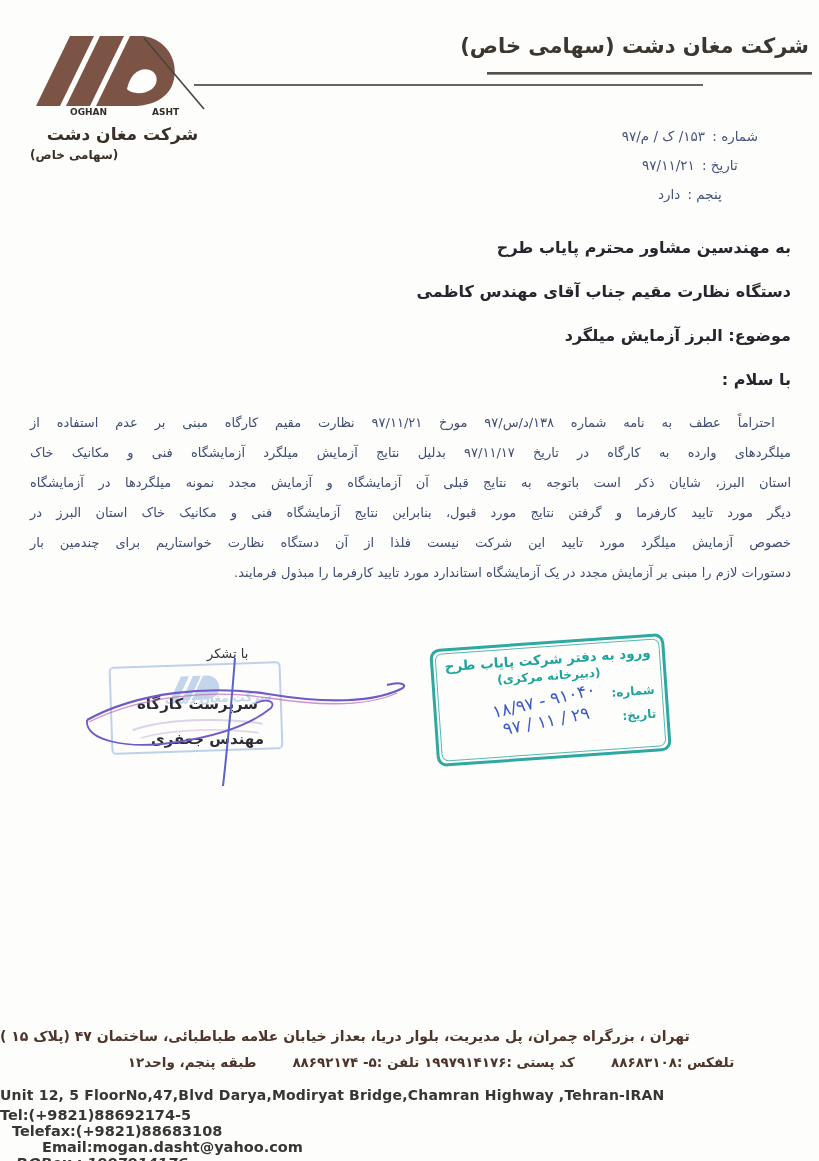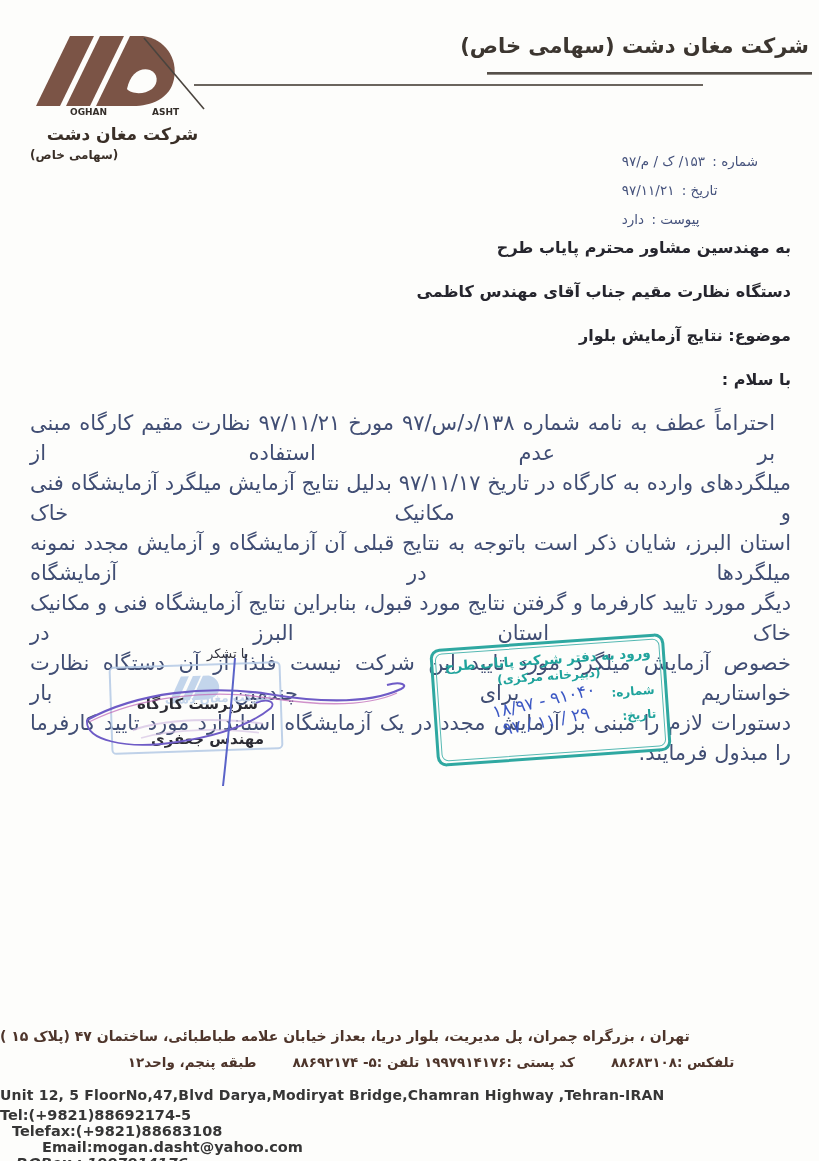--- a/index.html
+++ b/index.html
@@ -18,31 +18,31 @@
 
   .head-title {
     position:absolute; top:34px; right:10px; direction:rtl;
     font-size:21px; font-weight:bold; color:#3c3630; letter-spacing:0.5px;
   }
   .title-underline { position:absolute; top:72px; left:487px; width:325px; height:0;
     border-top:2.5px solid #56504a; border-bottom:1px solid #8f8a84; }
   .long-rule { position:absolute; top:84px; left:194px; width:509px; height:2px; background:#6b655e; }
 
   
-  .ref-block { position:absolute; top:147px; right:61px; direction:rtl; text-align:left;
+  .ref-block { position:absolute; top:122px; right:61px; direction:rtl; text-align:center;
     font-size:13.5px; color:#45527c; line-height:29px; }
   .ref-line span { padding-left:3px; }
 
   
   .addr-block { position:absolute; top:238px; right:28px; direction:rtl; text-align:right; color:#26262e; }
   .addr-line { font-size:16px; font-weight:bold; margin-bottom:25px; }
 
   
   .body-block { position:absolute; top:408px; right:28px; left:30px; direction:rtl; color:#414e74; }
-  .body-line { font-size:21px; line-height:30px; text-align:justify; text-align-last:justify; }
+  .body-line { font-size:13px; line-height:30px; text-align:justify; text-align-last:justify; }
   .body-line.first { padding-right:16px; }
   .body-line.last { text-align-last:right; }
 
   
   .sig-block { position:absolute; left:95px; top:640px; width:310px; height:145px; }
   .faint-stamp {
     position:absolute; left:15px; top:24px; width:172px; height:88px;
     border:2px solid #b9cde7; border-radius:5px; transform:rotate(-2deg); opacity:.9;
   }
   .faint-stamp .faint-name { position:absolute; top:26px; right:8px; direction:rtl;
@@ -105,29 +105,29 @@
   <div class="ref-block">
     <div class="ref-line">
       <span>شماره :</span>
       <span>۱۵۳/ ک / م/۹۷</span>
     </div>
     <div class="ref-line">
       <span>تاریخ :</span>
       <span>۹۷/۱۱/۲۱</span>
     </div>
     <div class="ref-line">
-      <span>پیوست :</span>
+      <span>پنجم :</span>
       <span>دارد</span>
     </div>
   </div>
 
   <div class="addr-block">
     <div class="addr-line">به مهندسین مشاور محترم پایاب طرح</div>
     <div class="addr-line">دستگاه نظارت مقیم جناب آقای مهندس کاظمی</div>
-    <div class="addr-line">موضوع: نتایج آزمایش بلوار</div>
+    <div class="addr-line">موضوع: البرز آزمایش میلگرد</div>
     <div class="addr-line">با سلام :</div>
   </div>
 
   <div class="body-block">
     <div class="body-line first">احتراماً عطف به نامه شماره ۱۳۸/د/س/۹۷ مورخ ۹۷/۱۱/۲۱ نظارت مقیم کارگاه مبنی بر عدم استفاده از</div>
     <div class="body-line">میلگردهای وارده به کارگاه در تاریخ ۹۷/۱۱/۱۷ بدلیل نتایج آزمایش میلگرد آزمایشگاه فنی و مکانیک خاک</div>
     <div class="body-line">استان البرز، شایان ذکر است باتوجه به نتایج قبلی آن آزمایشگاه و آزمایش مجدد نمونه میلگردها در آزمایشگاه</div>
     <div class="body-line">دیگر مورد تایید کارفرما و گرفتن نتایج مورد قبول، بنابراین نتایج آزمایشگاه فنی و مکانیک خاک استان البرز در</div>
     <div class="body-line">خصوص آزمایش میلگرد مورد تایید این شرکت نیست فلذا از آن دستگاه نظارت خواستاریم برای چندمین بار</div>
     <div class="body-line last">دستورات لازم را مبنی بر آزمایش مجدد در یک آزمایشگاه استاندارد مورد تایید کارفرما را مبذول فرمایند.</div>

